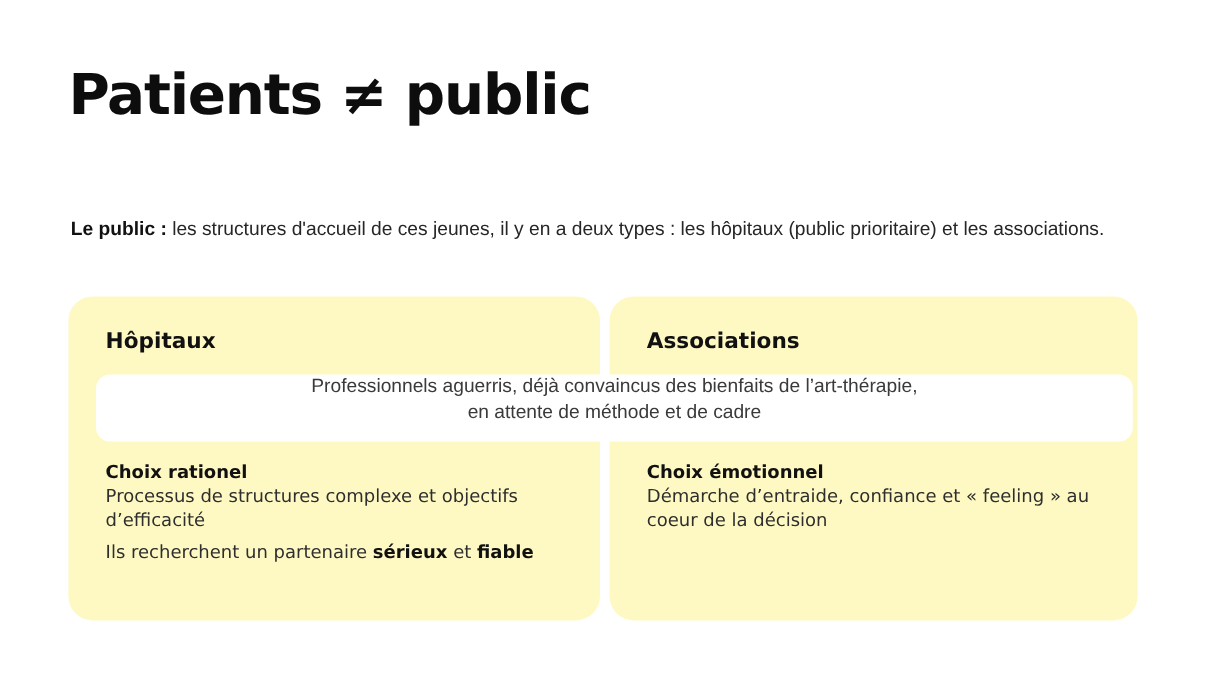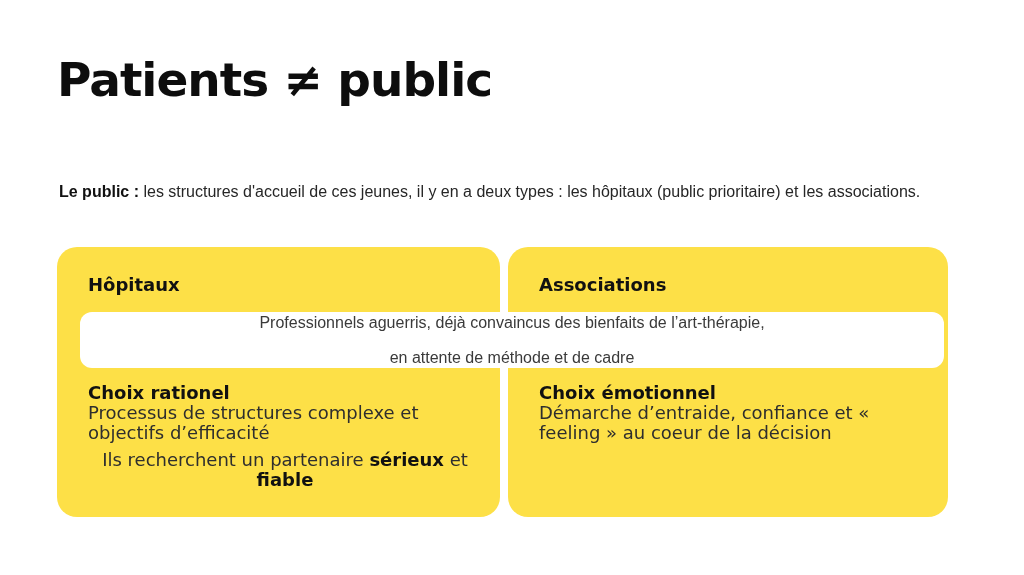--- a/index.html
+++ b/index.html
@@ -34,59 +34,59 @@
   }
   .intro strong { color: #111111; font-weight: 700; }
   .intro-1 { top: 143px; }
   .intro-2 { top: 181px; }
 
   .card {
     position: absolute;
     top: 247px;
     height: 270px;
     border-radius: 20px;
-    background: #fde047;
+    background: #fef9c3;
   }
   .card-left  { left: 57px;  width: 443px; }
   .card-right { left: 508px; width: 440px; }
   .card-header {
     position: absolute;
     top: 27px;
     left: 31px;
     font-family: "DejaVu Sans", sans-serif;
     font-weight: 700;
     font-size: 18px;
     color: #111111;
   }
   .card-body {
     position: absolute;
     top: 136px;
     left: 31px;
     right: 18px;
     font-family: "DejaVu Sans", sans-serif;
-    font-size: 18px;
+    font-size: 15px;
     line-height: 20px;
     color: #2e2e2e;
   }
   .choice-title { font-weight: 700; color: #111111; }
-  .partner-line { margin-top: 7px; text-align: center; }
+  .partner-line { margin-top: 7px; }
   .partner-line b { font-weight: 700; color: #111111; }
 
   .overlay-band {
     position: absolute;
     left: 80px;
     top: 312px;
     width: 864px;
     height: 56px;
     background: #ffffff;
     border-radius: 12px;
     display: flex;
     flex-direction: column;
     align-items: center;
-    justify-content: space-between;
+    justify-content: flex-start;
     text-align: center;
     font-size: 16px;
     line-height: 21px;
     color: #3a3a3a;
   }
 </style>
 </head>
 <body>
 
 <div class="slide">

